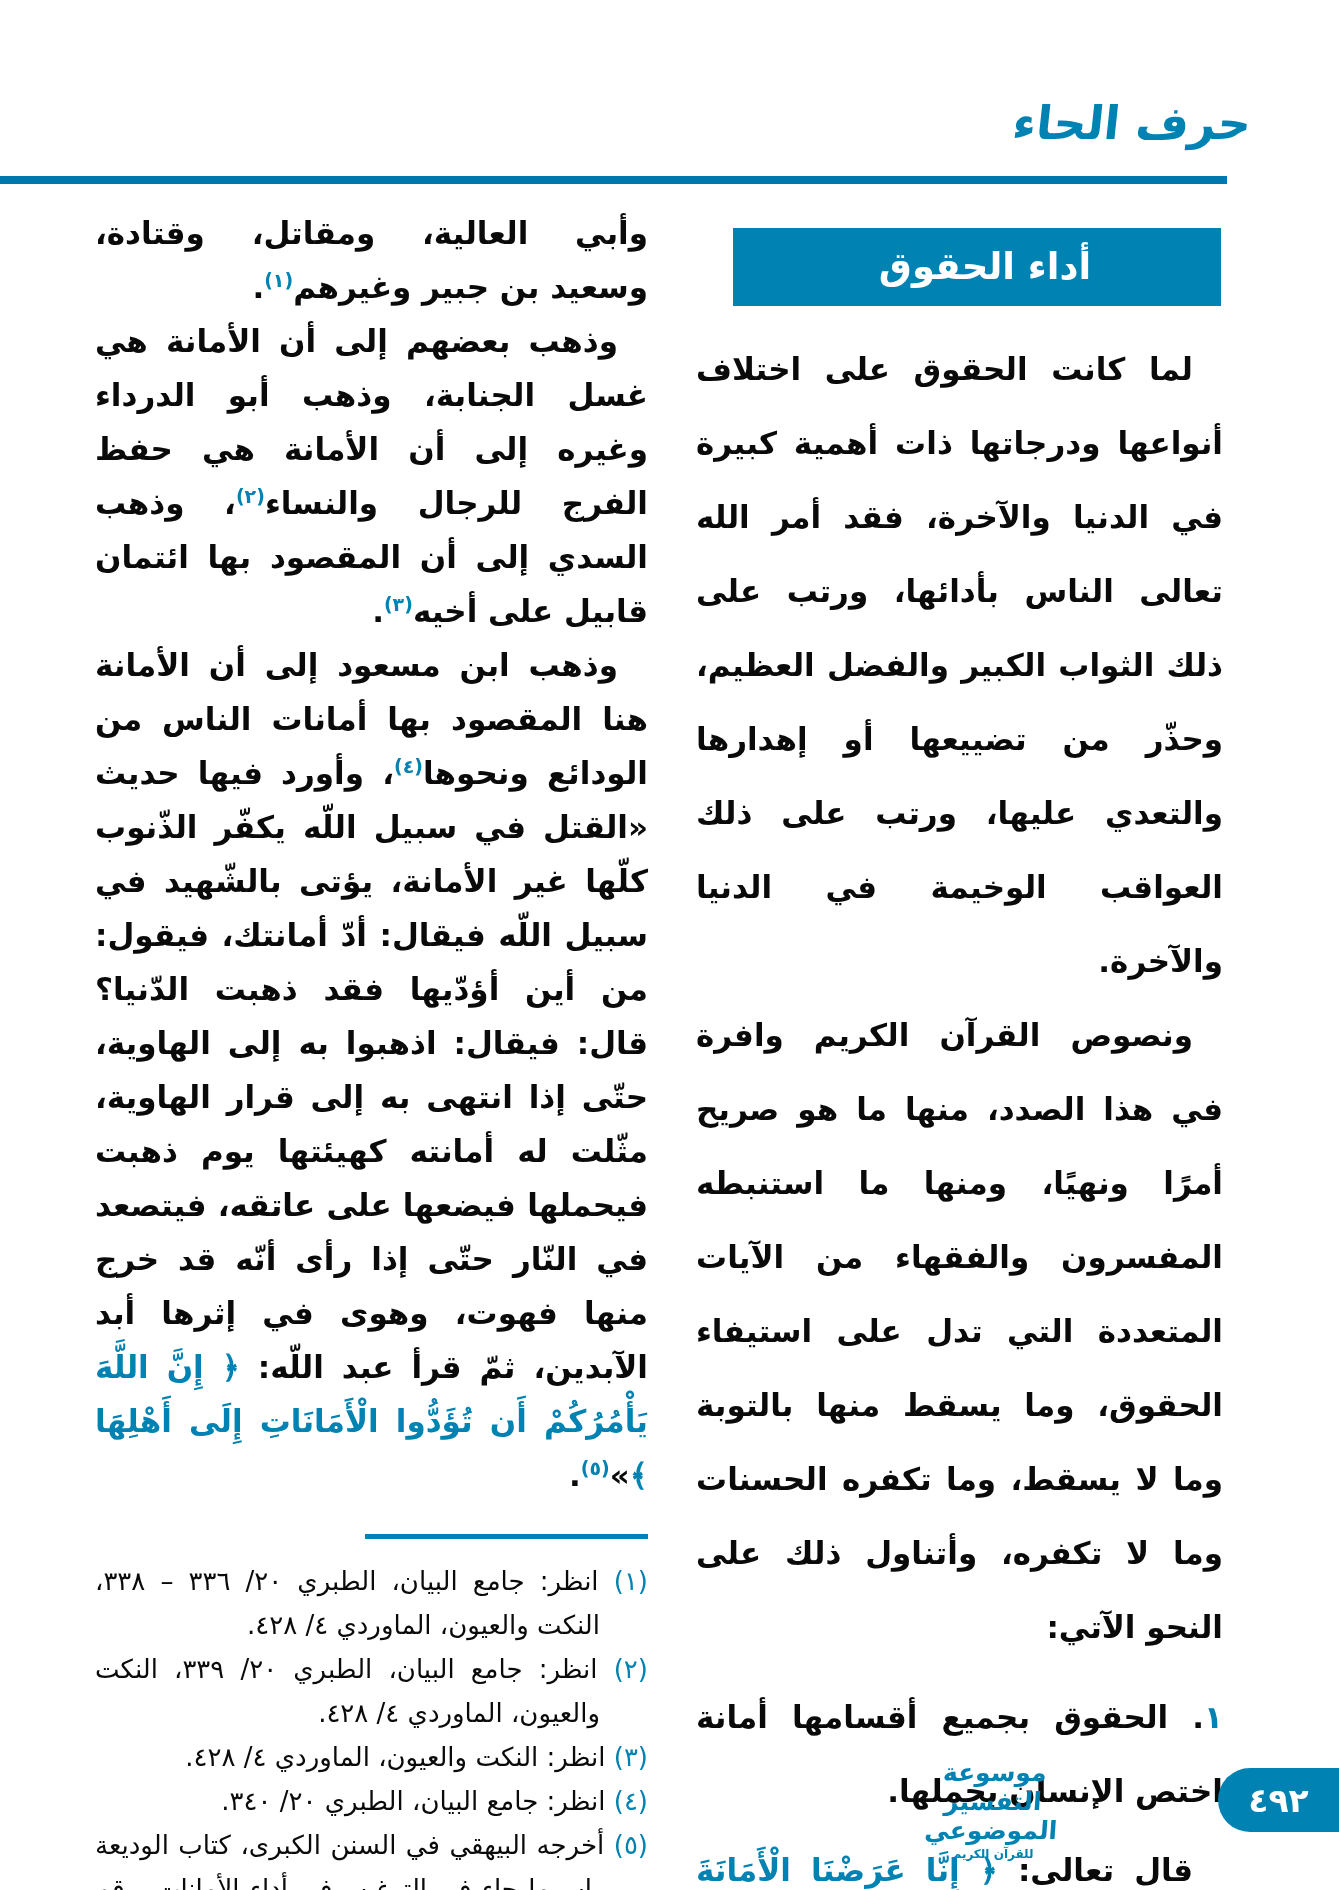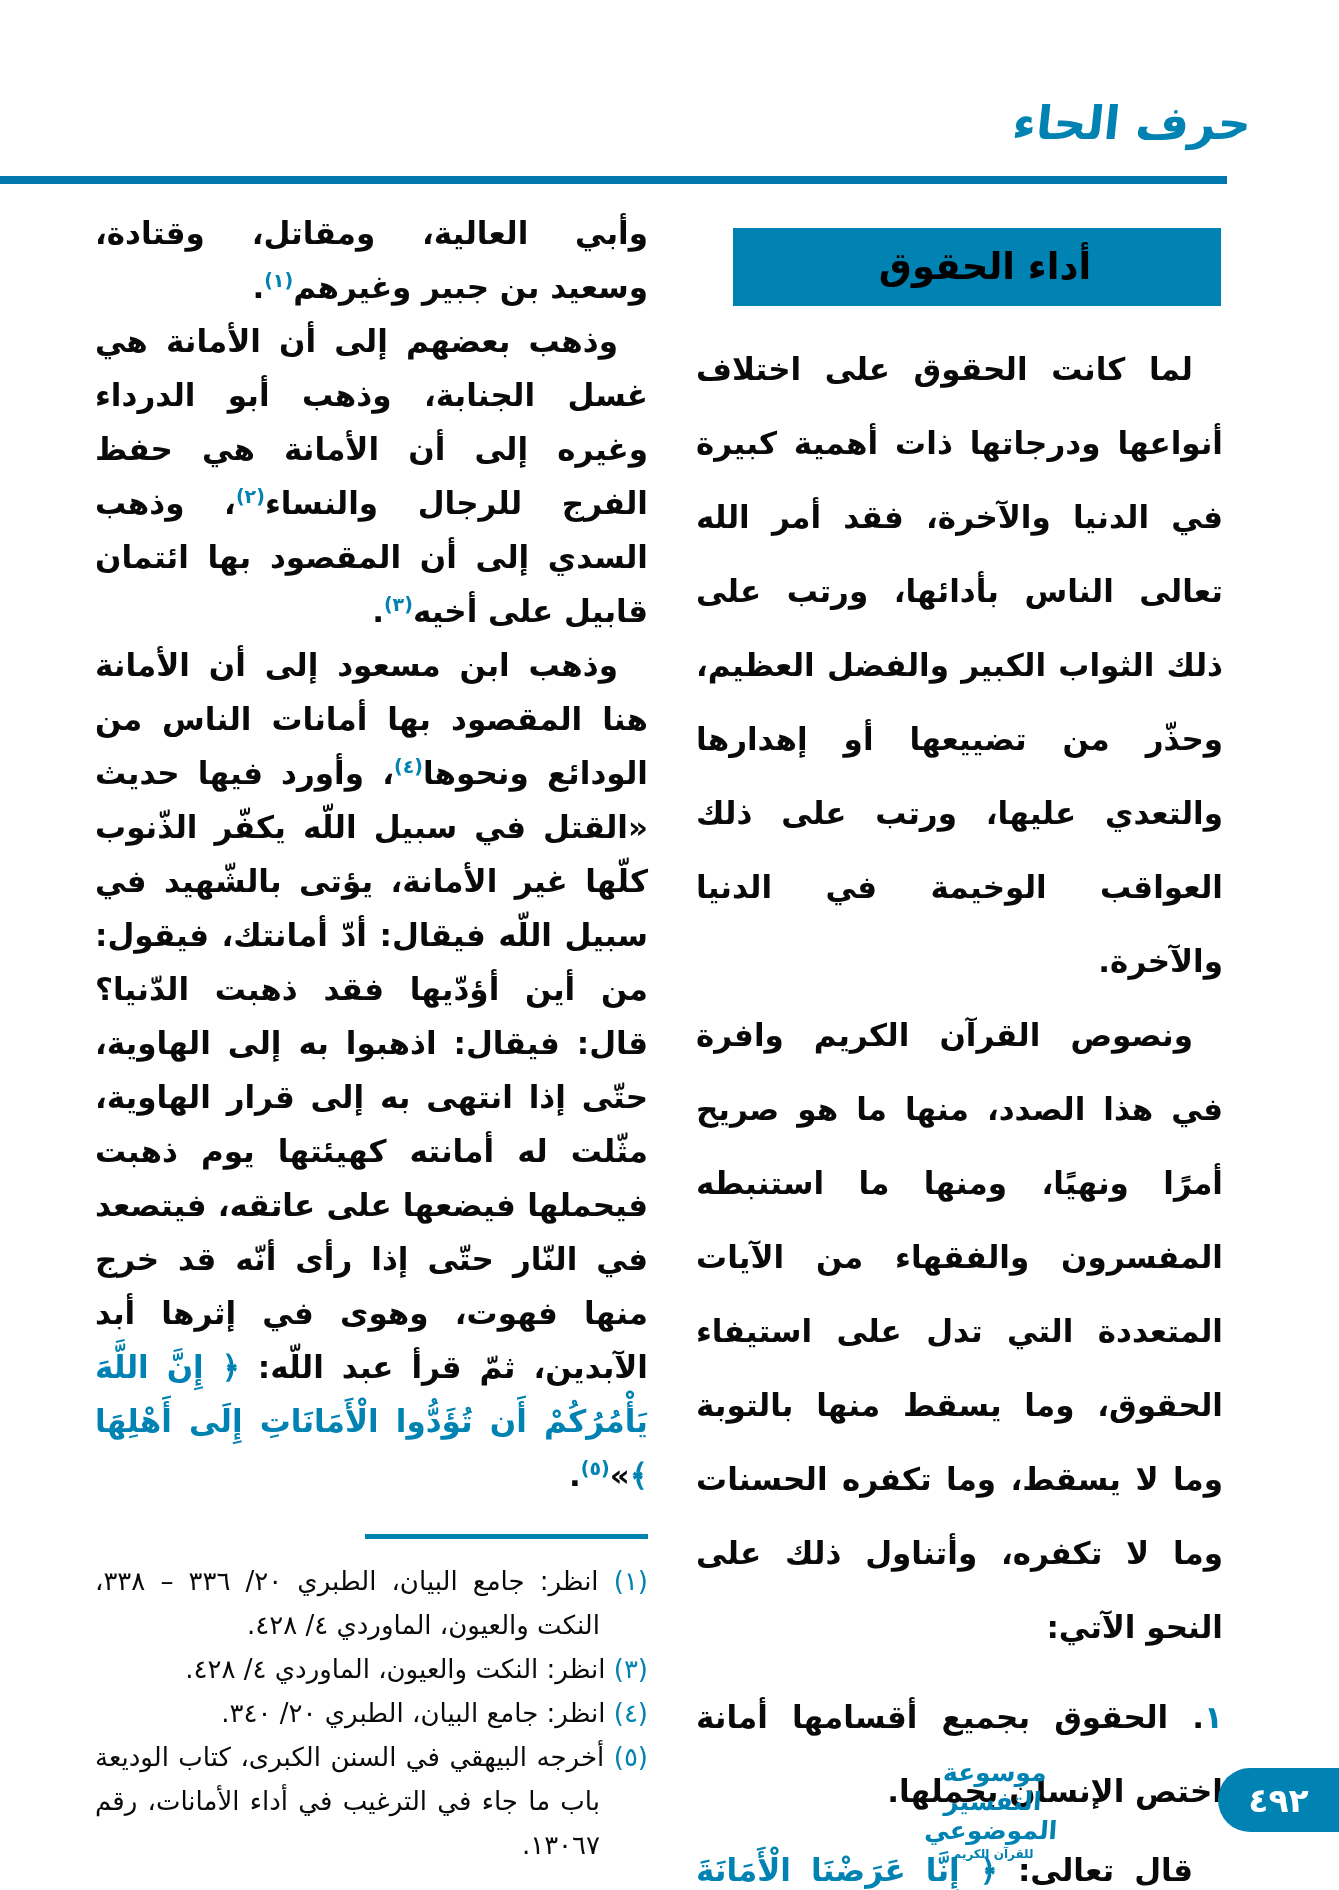--- a/index.html
+++ b/index.html
@@ -23,21 +23,21 @@
   .body-par{
     font-size:31px;line-height:74px;font-weight:bold;margin:0;
   }
   .col-left .body-par{line-height:54px;}
   .indent{text-indent:30px;}
   .section-title-box{
     background:#0082b2;height:78px;width:488px;margin:0 2px 26px 0;
     display:flex;align-items:center;justify-content:center;
   }
   .section-title-box .t{
-    color:#000000;font-size:37px;font-weight:bold;line-height:78px;margin-left:16px;
+    color:#ffffff;font-size:37px;font-weight:bold;line-height:78px;margin-left:16px;
   }
   .subheading{
     font-size:33px;font-weight:bold;color:#0082b2;line-height:55px;
     margin-top:18px;
   }
   .point{margin-top:16px;}
   .point .num{color:#0082b2;font-weight:bold;}
   .verse-par{
     font-size:31px;line-height:72px;font-weight:bold;margin-top:6px;
   }
@@ -102,20 +102,21 @@
 
     <p class="body-par"><span>وأبي العالية، ومقاتل، وقتادة، وسعيد بن جبير وغيرهم</span><sup class="fn-sup">(١)</sup><span>.</span></p>
 
     <p class="body-par indent"><span>وذهب بعضهم إلى أن الأمانة هي غسل الجنابة، وذهب أبو الدرداء وغيره إلى أن الأمانة هي حفظ الفرج للرجال والنساء</span><sup class="fn-sup">(٢)</sup><span>، وذهب السدي إلى أن المقصود بها ائتمان قابيل على أخيه</span><sup class="fn-sup">(٣)</sup><span>.</span></p>
 
     <p class="body-par indent"><span>وذهب ابن مسعود إلى أن الأمانة هنا المقصود بها أمانات الناس من الودائع ونحوها</span><sup class="fn-sup">(٤)</sup><span>، وأورد فيها حديث «القتل في سبيل اللّه يكفّر الذّنوب كلّها غير الأمانة، يؤتى بالشّهيد في سبيل اللّه فيقال: أدّ أمانتك، فيقول: من أين أؤدّيها فقد ذهبت الدّنيا؟ قال: فيقال: اذهبوا به إلى الهاوية، حتّى إذا انتهى به إلى قرار الهاوية، مثّلت له أمانته كهيئتها يوم ذهبت فيحملها فيضعها على عاتقه، فيتصعد في النّار حتّى إذا رأى أنّه قد خرج منها فهوت، وهوى في إثرها أبد الآبدين، ثمّ قرأ عبد اللّه: </span><span class="quran">﴿ إِنَّ اللَّهَ يَأْمُرُكُمْ أَن تُؤَدُّوا الْأَمَانَاتِ إِلَى أَهْلِهَا ﴾</span><span>»</span><sup class="fn-sup">(٥)</sup><span>.</span></p>
 
     <div class="fn-separator"></div>
 
     <div class="footnote"><span class="fn-marker">(١) </span><span>انظر: جامع البيان، الطبري ٢٠/ ٣٣٦ – ٣٣٨، النكت والعيون، الماوردي ٤/ ٤٢٨.</span></div>
+    <div class="footnote"><span class="fn-marker">(٢) </span><span>انظر: جامع البيان، الطبري ٢٠/ ٣٣٩، النكت والعيون، الماوردي ٤/ ٤٢٨.</span></div>
     <div class="footnote"><span class="fn-marker">(٣) </span><span>انظر: النكت والعيون، الماوردي ٤/ ٤٢٨.</span></div>
     <div class="footnote"><span class="fn-marker">(٤) </span><span>انظر: جامع البيان، الطبري ٢٠/ ٣٤٠.</span></div>
     <div class="footnote"><span class="fn-marker">(٥) </span><span>أخرجه البيهقي في السنن الكبرى، كتاب الوديعة باب ما جاء في الترغيب في أداء الأمانات، رقم ١٣٠٦٧.</span></div>
 
   </div>
 
   <div class="publisher-logo">
     <div class="l1">موسوعة التفسير الموضوعي</div>
     <div class="l2">للقرآن الكريم</div>
   </div>

